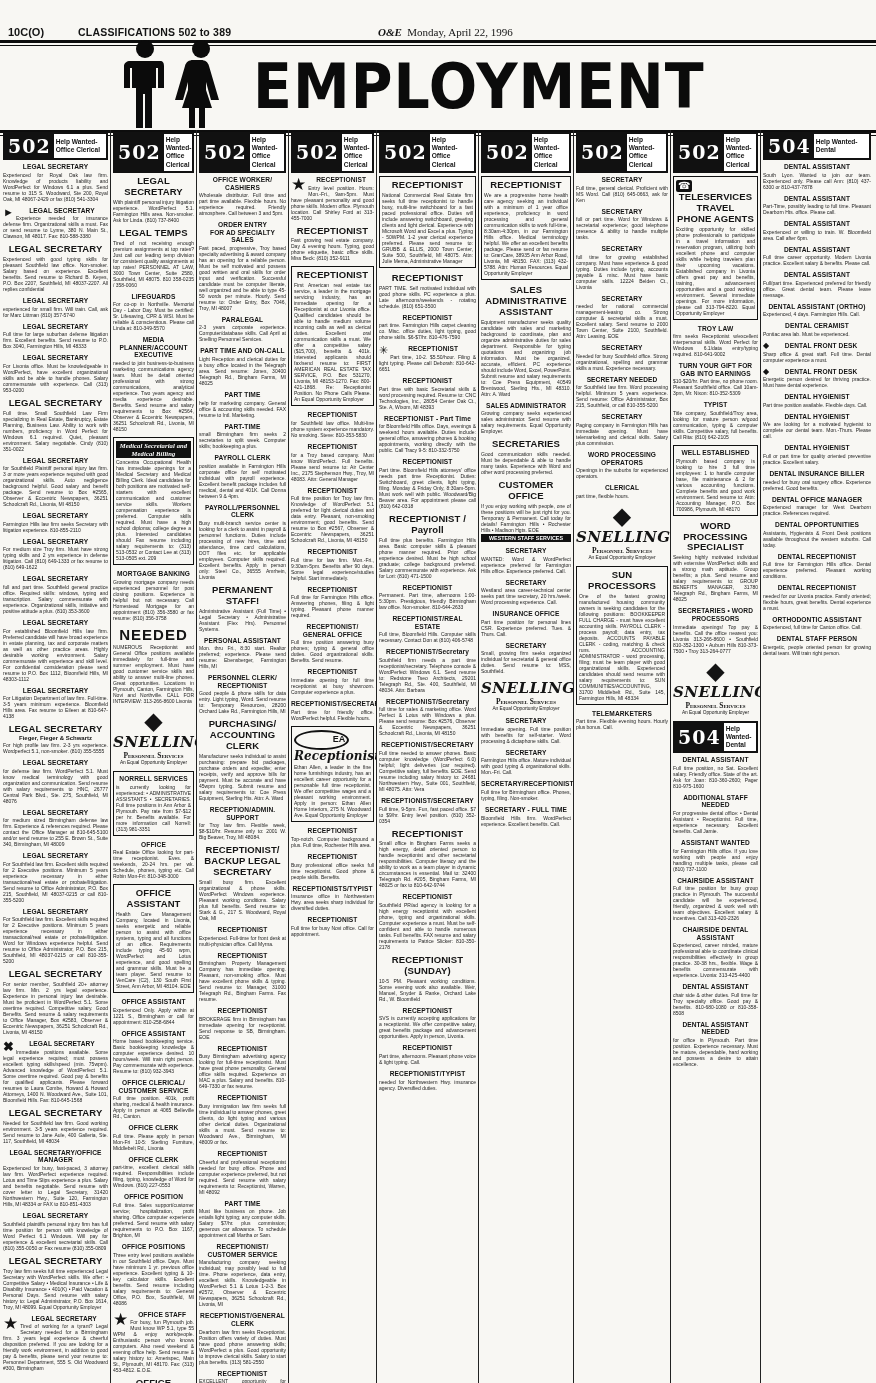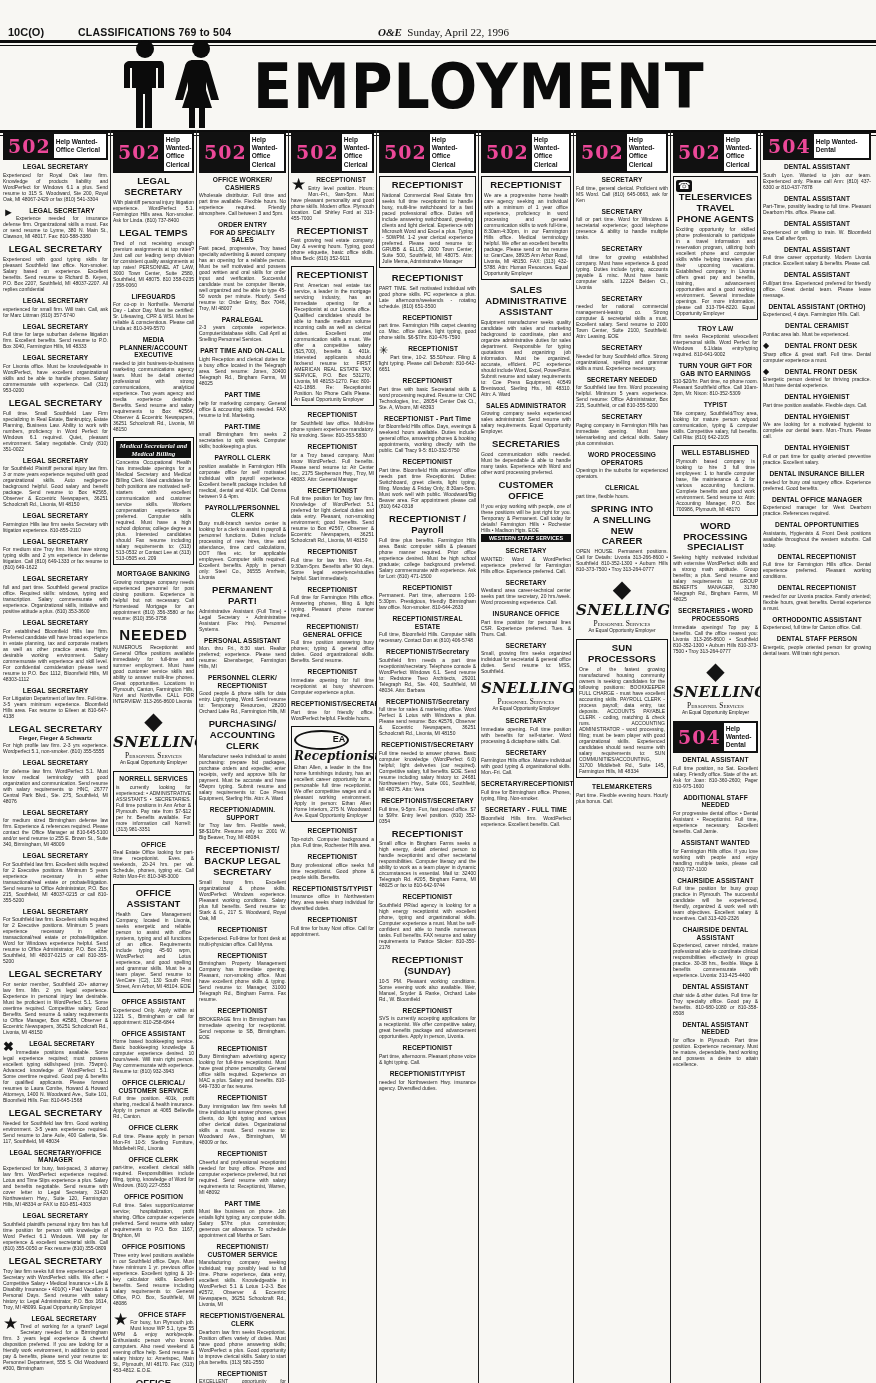--- a/index.html
+++ b/index.html
@@ -20,21 +20,21 @@
   .emp-title{font-family:"DejaVu Sans",sans-serif;font-weight:900;font-size:57px;
              letter-spacing:1px;transform:scaleY(1.08);margin-left:18px;line-height:84px;color:#0b0b0b;}
   
   .cols{position:absolute;left:1px;right:1px;top:130px;bottom:0;display:grid;
         grid-template-columns:109px 86px 92px 88px 102px 95px 97px 90px 113px;overflow:hidden;}
   .col{border-left:1px solid #222;padding:1px 2px;overflow:hidden;}
   .col:first-child{border-left:none;}
   
   .sec-head{display:flex;border:2px solid #111;margin:1px 0 3px 0;background:#fff;align-items:stretch;}
   .sec-num{font-family:"DejaVu Serif",serif;font-weight:900;font-size:19px;padding:1px 3px;
-           background:#111;color:#ec4899;letter-spacing:1px;display:flex;align-items:center;text-align:right;}
+           background:#111;color:#ffffff;letter-spacing:1px;display:flex;align-items:center;text-align:right;}
   .sec-lab{padding:2px 2px;font-weight:bold;font-size:6.6px;line-height:1.25;display:flex;flex-direction:column;justify-content:center;}
   
   .ad{margin:0 0 5px 0;}
   .ad.boxed{border:1.4px solid #111;padding:3px 2px;}
   .ad-t{font-weight:bold;font-size:6.6px;line-height:1.15;text-align:center;letter-spacing:.1px;white-space:pre-line;}
   .ad-t.lg{font-size:9.5px;}
   .ad-t.xl{font-size:15px;letter-spacing:1px;}
   .ad-t.rev{background:#111;color:#fff;font-style:italic;font-family:"Liberation Serif",serif;padding:1px 0;}
   .ad-t.script{font-family:"DejaVu Serif",serif;font-style:italic;font-size:12px;font-weight:bold;}
   .ad-sub{font-weight:bold;font-size:6px;text-align:center;}
@@ -42,34 +42,34 @@
   .icon{float:left;margin:0 2px 0 0;line-height:1;}
   .icon-star{font-size:17px;} .icon-x{font-size:13px;font-weight:bold;} .icon-arrow{font-size:11px;}
   .icon-sun{font-size:11px;} .icon-diamond{font-size:8px;}
   .icon-phone{background:#111;color:#fff;font-size:10px;padding:1px 2px;border-radius:2px;}
   .icon-circle{width:16px;height:16px;border:2px solid #111;border-radius:50%;display:inline-flex;
                align-items:center;justify-content:center;font-size:9px;font-weight:bold;padding-left:35px;}
   
   .snelling{text-align:center;margin:2px 0 6px 0;}
   .sn-d{font-size:24px;line-height:1;}
   .sn-name{font-family:"DejaVu Serif",serif;font-style:italic;font-weight:900;font-size:15px;letter-spacing:.5px;}
-  .sn-sub{font-variant:small-caps;font-family:"Liberation Serif",serif;font-weight:normal;font-size:7.5px;}
+  .sn-sub{font-variant:small-caps;font-family:"Liberation Serif",serif;font-weight:bold;font-size:7.5px;}
   .sn-tag{font-size:4.8px;}
   .bar{background:#111;color:#fff;font-weight:bold;font-size:5.4px;text-align:center;padding:1px 0;margin-top:1px;}
   .clearfix::after{content:"";display:block;clear:both;}
 </style>
 </head>
 <body>
 
 <div class="page">
 
   <div class="masthead">
     <span class="mh-page">10C(O)</span>
-    <span class="mh-class">CLASSIFICATIONS 769 to 504</span>
-    <span class="mh-paper"><b>O&amp;E</b>&nbsp;&nbsp;<span>Sunday, April 22, 1996</span></span>
+    <span class="mh-class">CLASSIFICATIONS 502 to 389</span>
+    <span class="mh-paper"><b>O&amp;E</b>&nbsp;&nbsp;<span>Monday, April 22, 1996</span></span>
   </div>
 
   <div class="rule"></div>
   <div class="rule thin"></div>
 
   <div class="banner">
     <div class="banner-row">
       <svg class="figures" width="118" height="96" viewBox="0 0 118 96">
         <g fill="#0b0b0b">
           <circle cx="28" cy="11" r="9"></circle>
@@ -326,21 +326,21 @@
         </div>
         <div class="ad clearfix">
           <div class="ad-t">PAYROLL CLERK</div>
           <div class="ad-b">position available in Farmington Hills corporate office for self motivated individual with payroll experience. Excellent benefit package includes full medical, dental and 401K. Call Donna between 9 &amp; 4pm.</div>
         </div>
         <div class="ad clearfix">
           <div class="ad-t">PAYROLL/PERSONNEL CLERK</div>
           <div class="ad-b">Busy multi-branch service center is looking for a clerk to assist in payroll &amp; personnel functions. Duties include processing of new hires, time and attendance, time card calculations, DOT files etc. for applicable employees. Computer skills required. Excellent benefits. Apply in person only: Steel Co., 36555 Amrhein, Livonia</div>
         </div>
         <div class="ad clearfix">
-          <div class="ad-t lg">PERMANENT PART!</div>
+          <div class="ad-t lg">PERMANENT STAFF!</div>
           <div class="ad-b">Administrative Assistant (Full Time) • Legal Secretary • Administrative Assistant (Flex Hrs). Personnel Systems.</div>
         </div>
         <div class="ad clearfix">
           <div class="ad-t">PERSONAL ASSISTANT</div>
           <div class="ad-b">Mon. thru Fri., 8:30 start. Realtor preferred; experience. Please send resume: Ebensberger, Farmington Hills, MI</div>
         </div>
         <div class="ad clearfix">
           <div class="ad-t">PERSONNEL CLERK/ RECEPTIONIST</div>
           <div class="ad-b">Good people &amp; phone skills for data entry. Light typing, Word. Send resume to: Temporary Resources, 28200 Orchard Lake Rd., Farmington Hills, MI</div>
         </div>
@@ -665,27 +665,20 @@
           <div class="ad-t">SECRETARY</div>
           <div class="ad-b">Paging company in Farmington Hills has immediate opening. Must have telemarketing and clerical skills. Salary plus commission.</div>
         </div>
         <div class="ad clearfix">
           <div class="ad-t">WORD PROCESSING OPERATORS</div>
           <div class="ad-b">Openings in the suburbs for experienced operators.</div>
         </div>
         <div class="ad clearfix">
           <div class="ad-t">CLERICAL</div>
           <div class="ad-b">part time, flexible hours.</div>
-        </div>
-        <div class="ad clearfix">
-          <div class="ad-t lg">SPRING INTO
-A SNELLING
-NEW
-CAREER</div>
-          <div class="ad-b">OPEN HOUSE. Permanent positions. Call for Details: Livonia 313-266-8600 • Southfield 810-352-1300 • Auburn Hills 810-373-7500 • Troy 313-264-0777</div>
         </div>
         <div class="snelling">
           <div class="sn-d">◆</div>
           <div class="sn-name">SNELLING.</div>
           <div class="sn-sub">Personnel Services</div>
           <div class="sn-tag">An Equal Opportunity Employer</div>
         </div>
         <div class="ad boxed clearfix">
           <div class="ad-t lg">SUN
 PROCESSORS</div>

